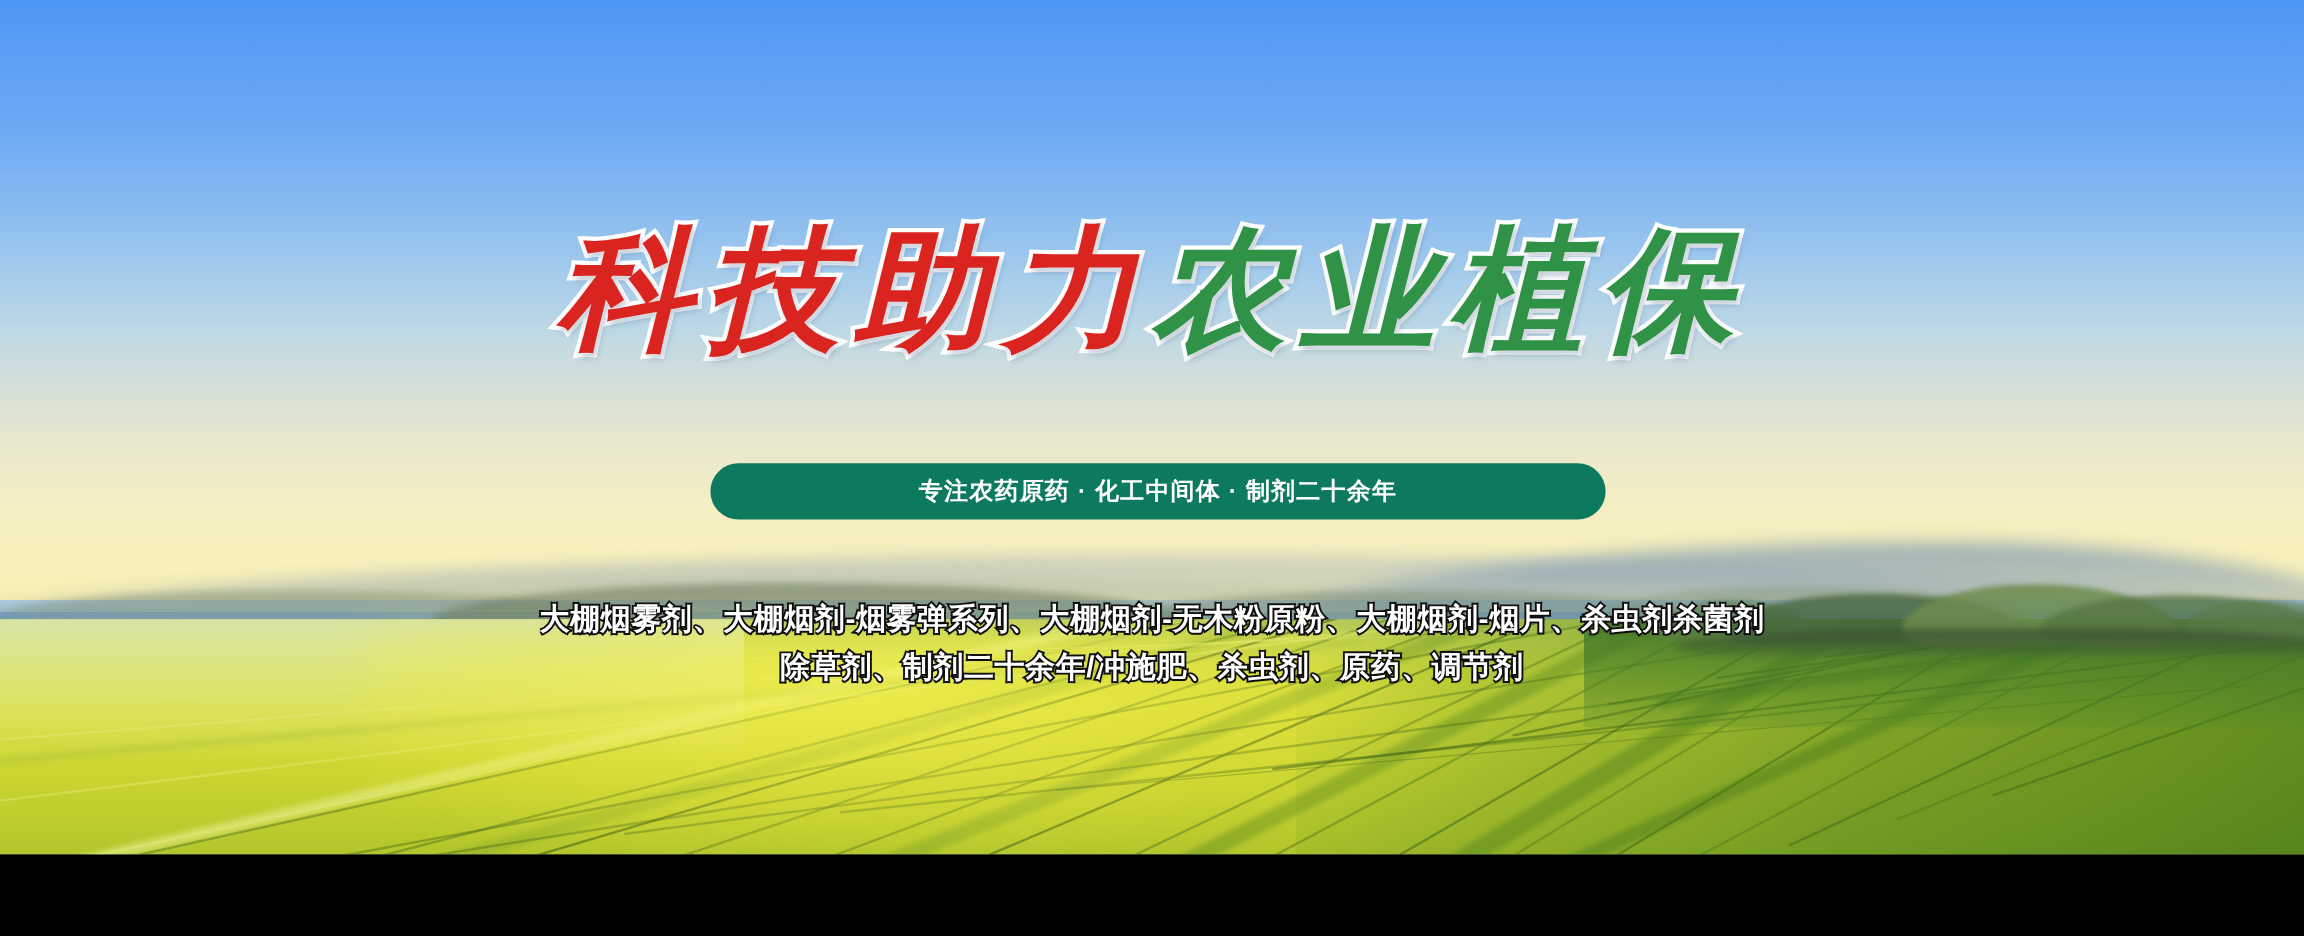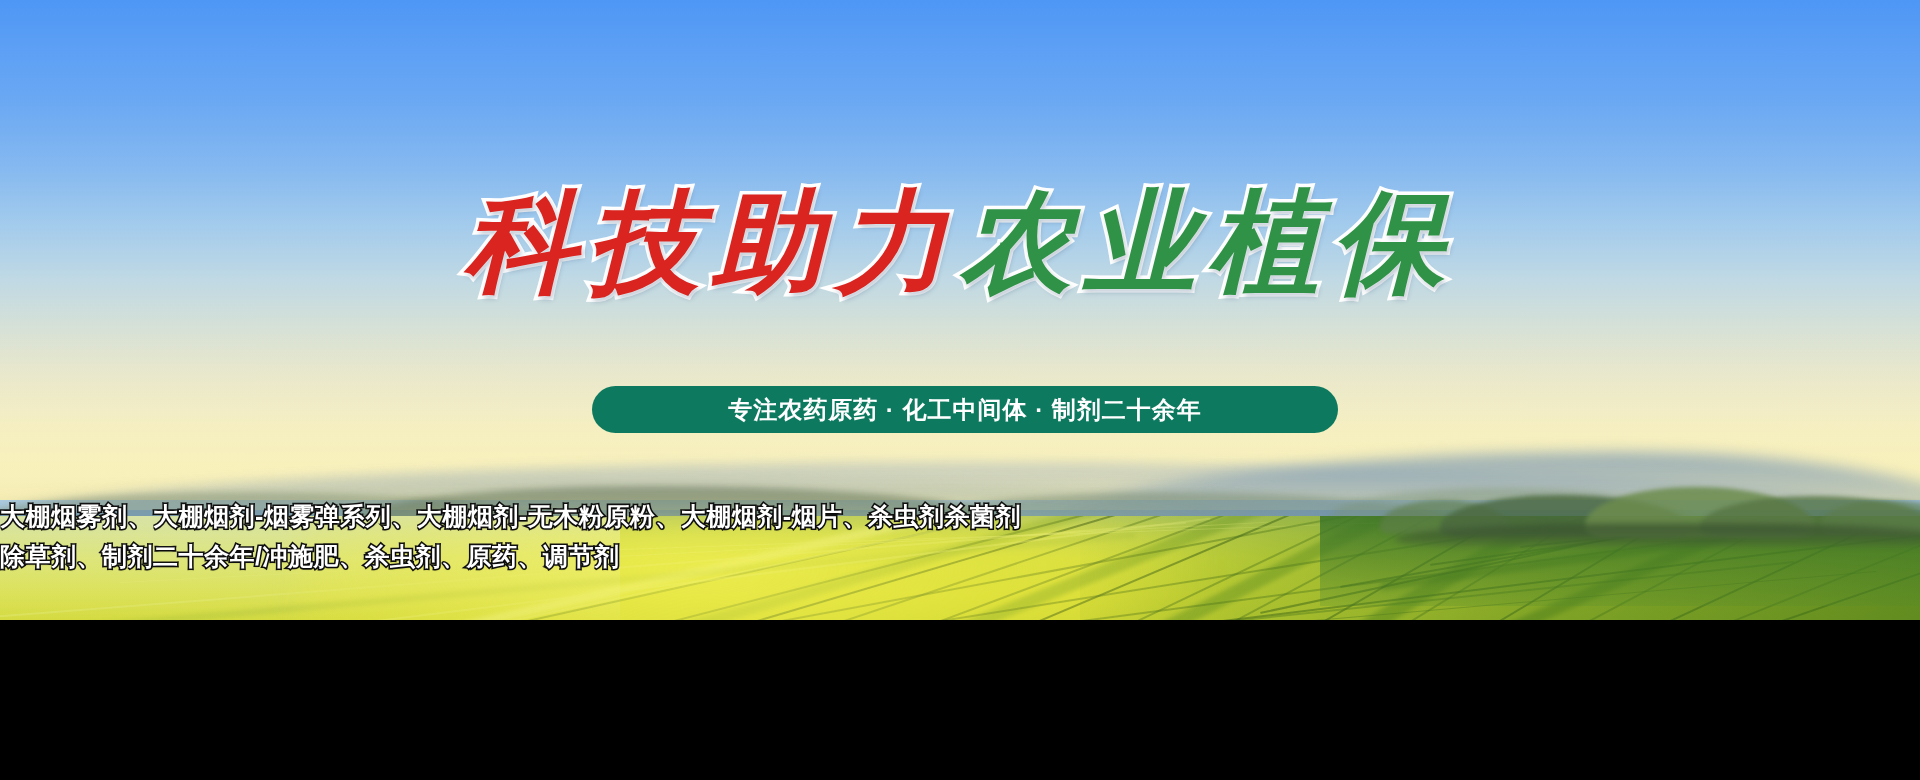--- a/index.html
+++ b/index.html
@@ -1,21 +1,21 @@
 <!DOCTYPE html>
 <html lang="zh"><head>
 <meta charset="utf-8">
 <title>Banner</title>
 <style>
   html,body{margin:0;padding:0;background:#000;}
   *{box-sizing:border-box;}
 
   .stage{
     position:relative;
-    width:1920px;height:620px;
+    width:1920px;height:712px;
     overflow:hidden;
     font-family:"Liberation Sans","DejaVu Sans",sans-serif;
     background:#6aa6f2;
   }
 
   
   .sky{
     position:absolute;left:0;top:0;width:1920px;height:500px;
     background:linear-gradient(to bottom,
       #4e97f5 0%,
@@ -172,31 +172,31 @@
   
   .pill{
     position:absolute;left:592px;top:386px;
     width:746px;height:47px;
     background:#0d7a5f;
     border-radius:24px 24px 24px 24px;
     display:flex;align-items:center;justify-content:center;
   }
   .pill-text{
     color:#ffffff;
-    font-size:24px;
+    font-size:20px;
     font-weight:700;
     letter-spacing:1px;
     white-space:nowrap;
     font-family:"Liberation Sans","DejaVu Sans",sans-serif;
   }
 
   
   .products{
     position:absolute;left:0;top:496px;width:1920px;
-    text-align:left;
+    text-align:center;
     pointer-events:none;
   }
   .prod-line{
     display:block;
     color:#ffffff;
     font-size:25px;
     font-weight:700;
     line-height:40px;
     letter-spacing:.5px;
     white-space:nowrap;

